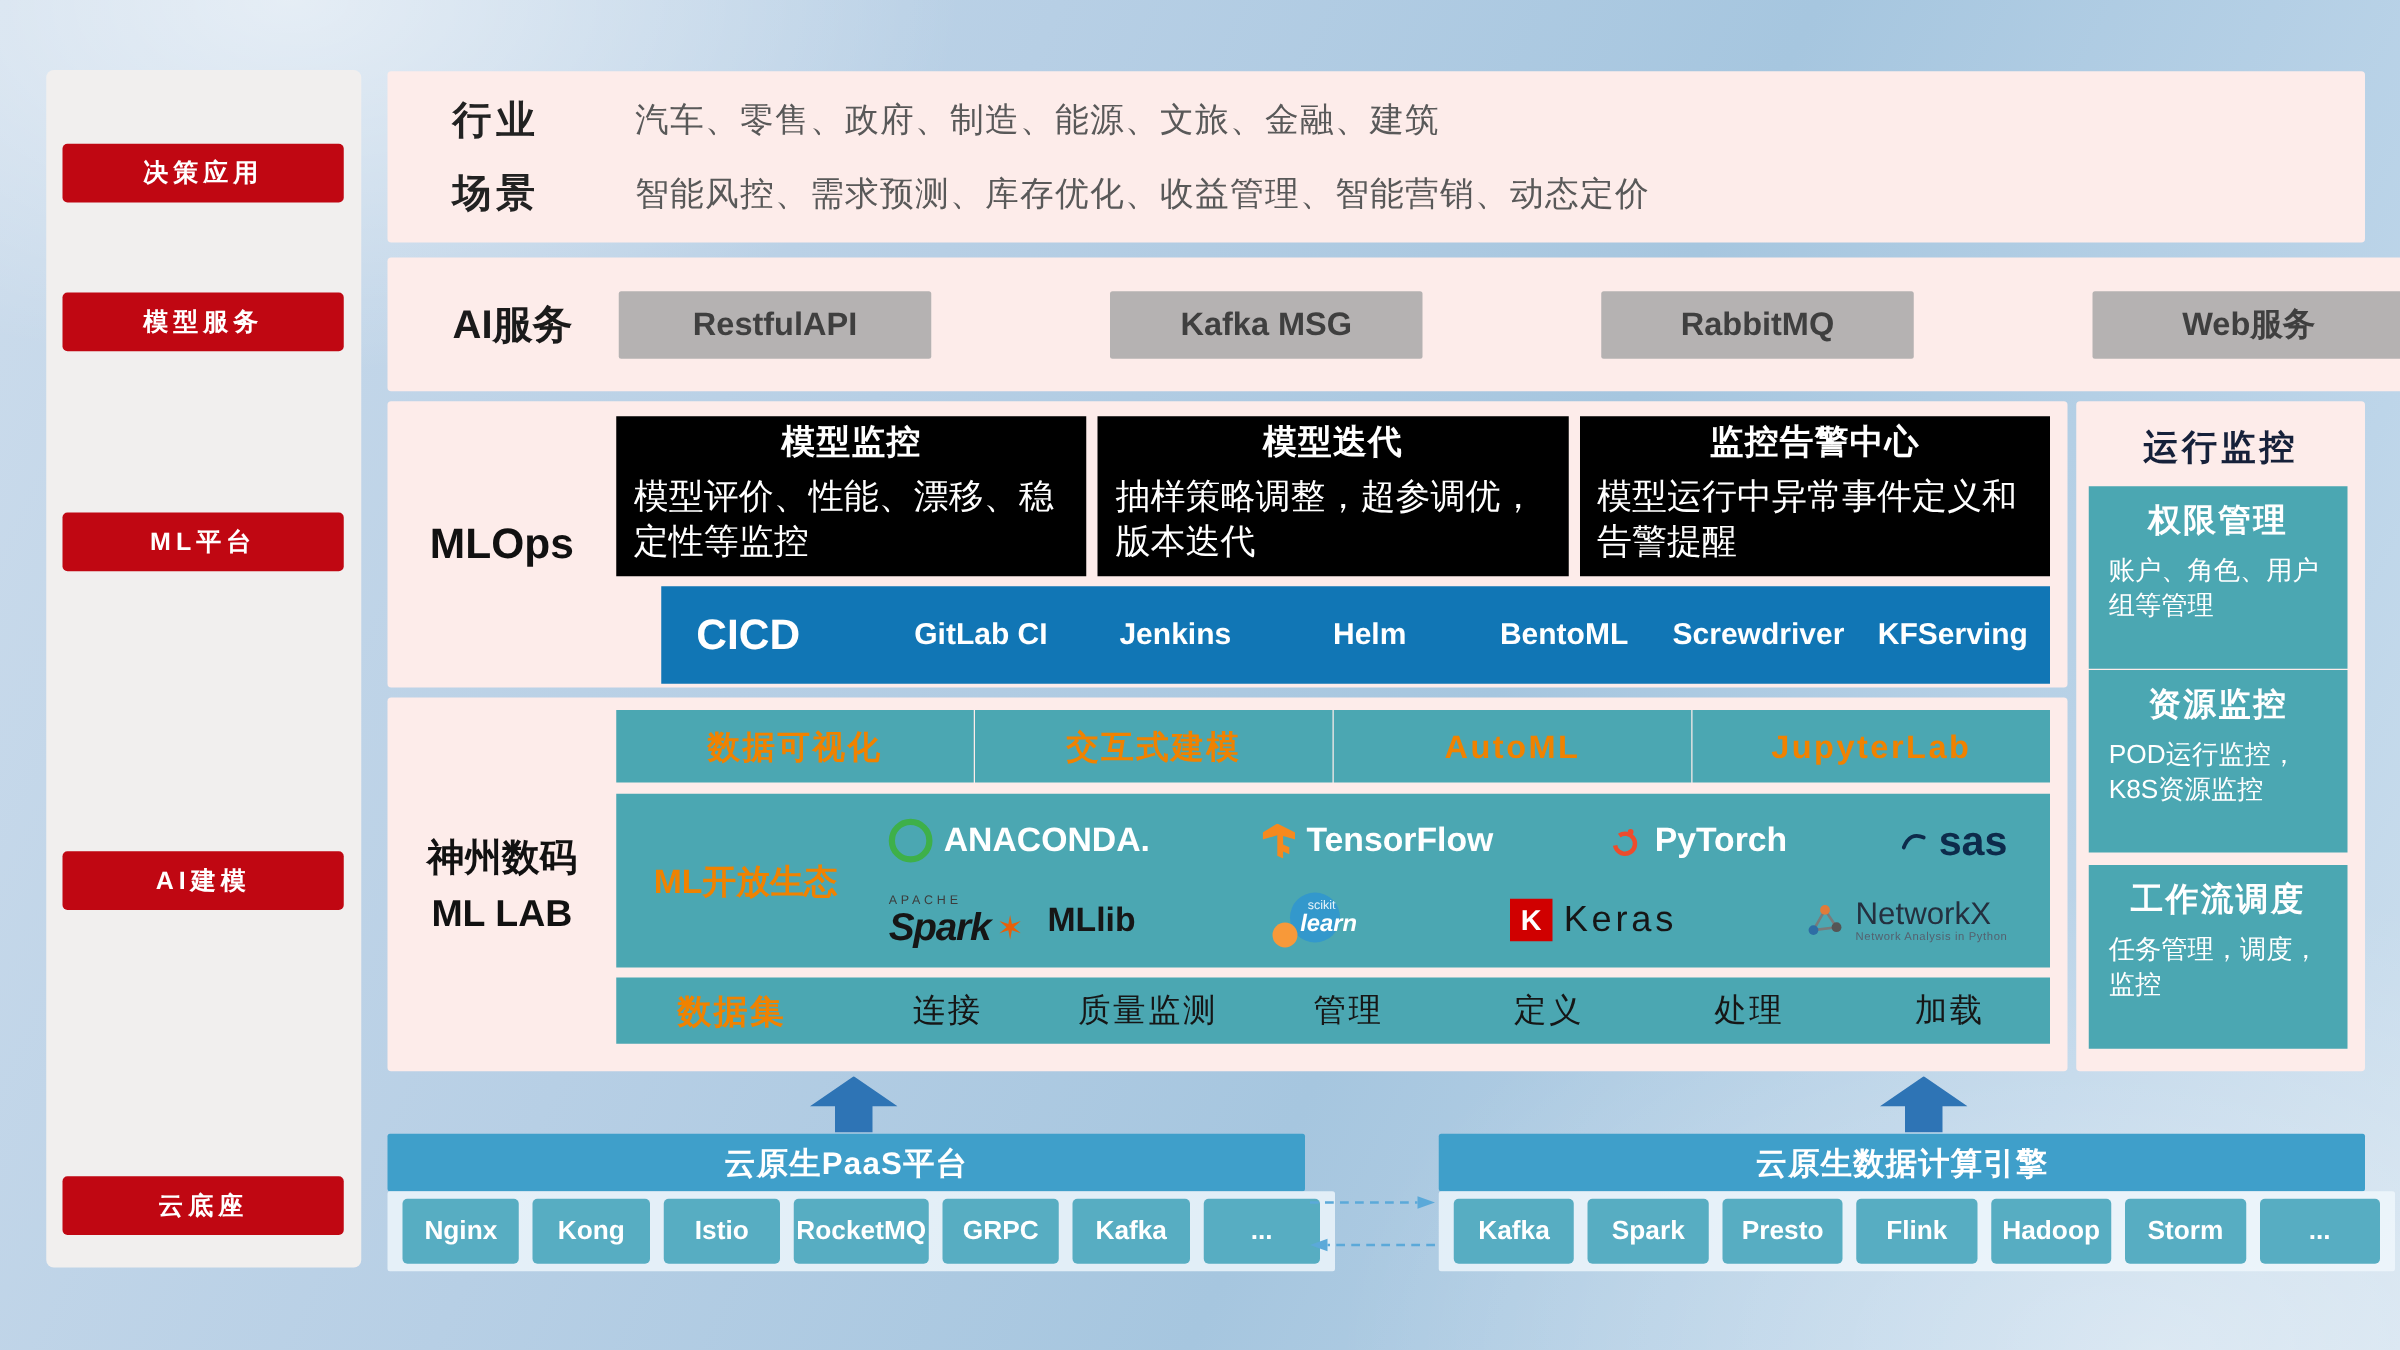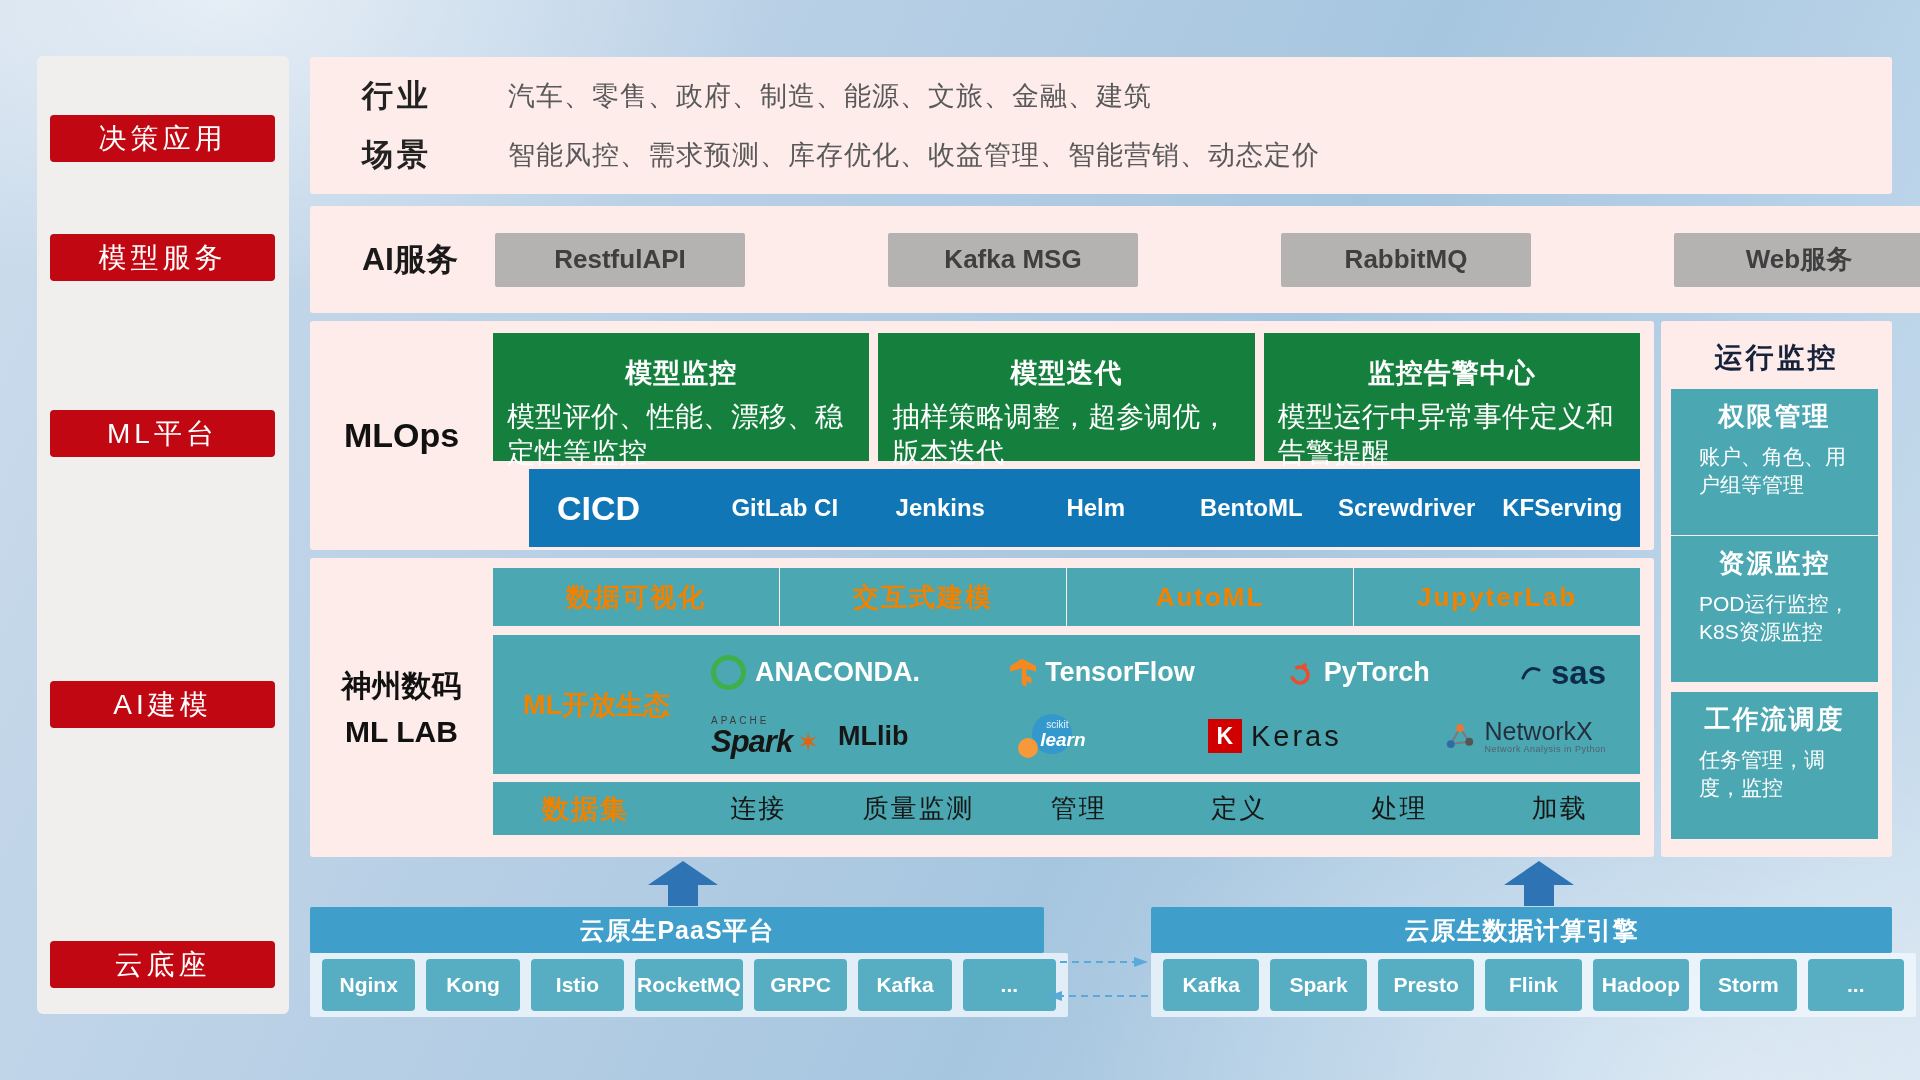--- a/index.html
+++ b/index.html
@@ -5,42 +5,42 @@
   html,body{margin:0;padding:0;}
   body{font-family:"Liberation Sans","DejaVu Sans",sans-serif;}
   #stage{position:relative;width:1920px;height:1080px;overflow:hidden;
     background:
       radial-gradient(900px 500px at 12% 0%, rgba(255,255,255,.55), rgba(255,255,255,0) 60%),
       radial-gradient(1100px 620px at 90% 100%, rgba(255,255,255,.38), rgba(255,255,255,0) 60%),
       linear-gradient(115deg,#ccdcec 0%,#b7cfe5 35%,#a6c6df 60%,#bdd5e9 85%,#cfe0ee 100%);}
 
   .sidebar{position:absolute;left:37px;top:56px;width:252px;height:958px;background:#f1efee;border-radius:6px;}
   .red-btn{position:absolute;left:13px;width:225px;height:47px;background:#c00712;color:#fff;
-    font-size:28px;font-weight:normal;display:flex;align-items:center;justify-content:center;
+    font-size:20px;font-weight:bold;display:flex;align-items:center;justify-content:center;
     border-radius:4px;letter-spacing:4px;}
 
   .panel{position:absolute;background:#fdecea;border-radius:3px;}
 
   .ind-wrap{height:100%;display:flex;flex-direction:column;justify-content:space-evenly;padding-left:52px;border-radius:27px;}
   .ind-line{display:flex;align-items:center;}
   .ind-label{width:146px;font-size:31px;font-weight:bold;color:#222;letter-spacing:4px;}
   .ind-values{font-size:27px;color:#595959;letter-spacing:1px;}
 
   .row2{display:flex;align-items:center;padding-left:52px;}
   .svc-label{width:133px;font-size:32px;font-weight:bold;color:#1a1a1a;}
   .svc-btns{flex:1;display:flex;justify-content:space-between;margin-right:20px;}
   .gray-btn{width:250px;height:54px;background:#b5b2b2;color:#3f3f3f;font-weight:bold;font-size:26px;
     display:flex;align-items:center;justify-content:center;border-radius:2px;}
 
   .side-title{position:absolute;left:0;top:0;height:100%;display:flex;align-items:center;justify-content:center;
     font-size:34px;font-weight:bold;color:#111;}
   .mllab-title{flex-direction:column;gap:8px;font-size:30px;}
 
   .mlops-cards{position:absolute;left:183px;right:14px;top:12px;height:128px;display:flex;gap:9px;}
-  .blue-card{flex:1;background:#15803d;padding:20px 14px;color:#fff;}
+  .blue-card{flex:1;background:#000000;padding:0 14px;color:#fff;}
   .bc-title{text-align:center;font-size:27px;font-weight:bold;margin-top:2px;letter-spacing:1px;}
   .bc-desc{font-size:28px;margin-top:8px;line-height:1.3;}
   .cicd-bar{position:absolute;left:183px;right:14px;top:148px;height:78px;background:#1176b5;
     display:flex;align-items:center;color:#fff;padding-left:28px;margin-left:36px;}
   .cicd-label{font-size:34px;font-weight:bold;width:150px;}
   .cicd-item{flex:1;text-align:center;font-size:24px;font-weight:600;}
 
   .tools-row{position:absolute;left:183px;right:14px;top:10px;height:58px;display:flex;gap:1px;}
   .teal-chip{flex:1;background:#4ba7b2;color:#f08200;font-size:26px;font-weight:bold;
     display:flex;align-items:center;justify-content:center;letter-spacing:2px;}
@@ -73,21 +73,21 @@
   .nx-icon{width:30px;height:30px;}
   .nx-texts{display:flex;flex-direction:column;line-height:1.1;}
   .nx-name{font-size:25px;color:#24303f;}
   .nx-sub{font-size:9px;color:#54606e;letter-spacing:.5px;}
 
   .dataset-bar{position:absolute;left:183px;right:14px;top:224px;height:53px;background:#4ba7b2;display:flex;align-items:center;}
   .ds-label{width:185px;text-align:center;color:#f08200;font-size:27px;font-weight:bold;letter-spacing:2px;}
   .ds-item{flex:1;text-align:center;color:#161616;font-size:26px;font-weight:500;letter-spacing:2px;}
 
   .mon-title{padding-top:18px;text-align:center;font-size:28px;font-weight:bold;color:#16213a;letter-spacing:3px;}
-  .mon-card{position:absolute;left:10px;right:14px;background:#4ba7b2;color:#fff;padding:10px 28px;}
+  .mon-card{position:absolute;left:10px;right:14px;background:#4ba7b2;color:#fff;padding:10px 16px;}
   .mc-title{text-align:center;font-size:26px;font-weight:bold;letter-spacing:2px;}
   .mc-desc{font-size:21px;margin-top:9px;line-height:1.32;}
 
   .up-arrow{position:absolute;}
   .bar-title{position:absolute;height:46px;background:#3f9fca;color:#fff;font-size:25px;font-weight:bold;
     display:flex;align-items:center;justify-content:center;letter-spacing:1px;border-radius:2px;}
   .chip-strip{position:absolute;height:64px;background:rgba(240,248,253,.8);display:flex;align-items:center;
     gap:11px;padding:0 12px;border-radius:2px;}
   .chip{flex:1;height:48px;background:#57adc2;border-radius:4px;color:#fff;font-weight:bold;font-size:21px;
     display:flex;align-items:center;justify-content:center;text-align:center;line-height:1.05;padding:2px;}

